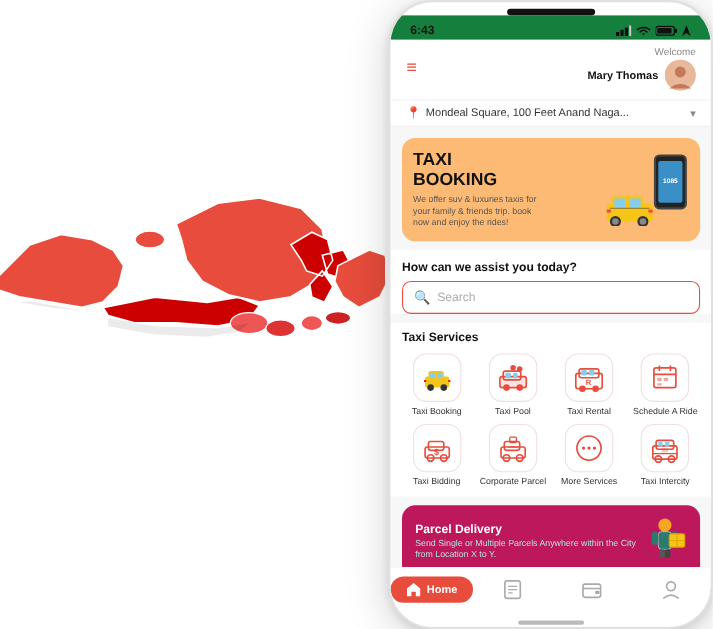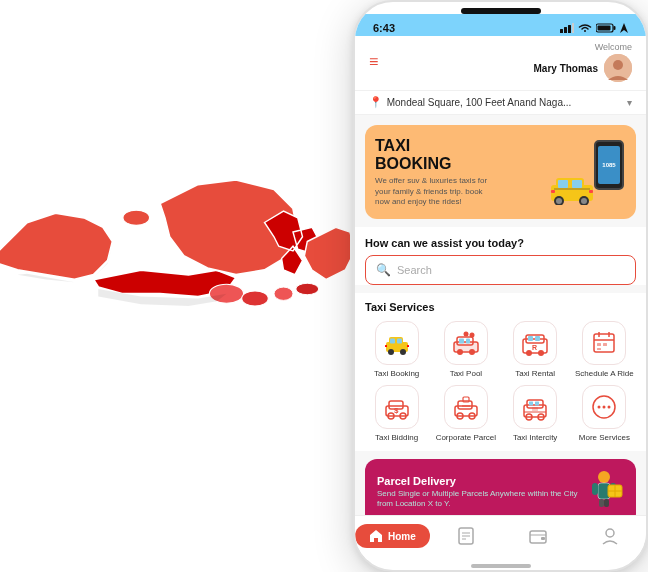--- a/index.html
+++ b/index.html
@@ -31,21 +31,21 @@
       border-radius: 40px;
       box-shadow: 0 8px 40px rgba(0,0,0,0.18), 0 2px 8px rgba(0,0,0,0.10);
       border: 2px solid #e0e0e0;
       overflow: hidden;
       display: flex;
       flex-direction: column;
     }
 
     
     .status-bar {
-      background: #7dd3fc;
+      background: #15803d;
       display: flex;
       justify-content: space-between;
       align-items: center;
       padding: 8px 18px 2px 18px;
       font-size: 10px;
       font-weight: 600;
       flex-shrink: 0;
     }
     .status-bar .time { font-size: 11px; font-weight: 700; color: #111; }
     .status-icons { display: flex; gap: 4px; align-items: center; }
@@ -442,45 +442,45 @@
                 <line x1="10" y1="13" x2="18" y2="13" stroke="#e74c3c" stroke-width="1"></line>
                 <rect x="11" y="4" width="6" height="5" rx="1" fill="none" stroke="#e74c3c" stroke-width="1.2"></rect>
               </svg>
           </div>
           <span class="service-label">Corporate Parcel</span>
         </div>
 
         <div class="service-item">
           <div class="service-icon-wrap">
             <svg width="28" height="28" viewBox="0 0 28 28">
+                <circle cx="14" cy="14" r="11" fill="none" stroke="#e74c3c" stroke-width="1.5"></circle>
+                <circle cx="9" cy="14" r="1.5" fill="#e74c3c"></circle>
+                <circle cx="14" cy="14" r="1.5" fill="#e74c3c"></circle>
+                <circle cx="19" cy="14" r="1.5" fill="#e74c3c"></circle>
+              </svg>
+          </div>
+          <span class="service-label">More Services</span>
+        </div>
+
+        <div class="service-item">
+          <div class="service-icon-wrap">
+            <svg width="28" height="28" viewBox="0 0 28 28">
                 <rect x="3" y="12" width="22" height="12" rx="2" fill="none" stroke="#e74c3c" stroke-width="1.5"></rect>
                 <rect x="6" y="7" width="16" height="8" rx="2" fill="none" stroke="#e74c3c" stroke-width="1.5"></rect>
                 <circle cx="8" cy="24" r="3" fill="none" stroke="#e74c3c" stroke-width="1.5"></circle>
                 <circle cx="20" cy="24" r="3" fill="none" stroke="#e74c3c" stroke-width="1.5"></circle>
                 <path d="M3,19 L25,19" stroke="#e74c3c" stroke-width="1"></path>
                 <rect x="8" y="8.5" width="4" height="4" rx="0.5" fill="#87ceeb"></rect>
                 <rect x="14" y="8.5" width="4" height="4" rx="0.5" fill="#87ceeb"></rect>
                 <rect x="11" y="14" width="6" height="4" rx="0.5" fill="#e74c3c" opacity="0.3"></rect>
               </svg>
           </div>
           <span class="service-label">Taxi Intercity</span>
         </div>
 
-        <div class="service-item">
-          <div class="service-icon-wrap">
-            <svg width="28" height="28" viewBox="0 0 28 28">
-                <circle cx="14" cy="14" r="11" fill="none" stroke="#e74c3c" stroke-width="1.5"></circle>
-                <circle cx="9" cy="14" r="1.5" fill="#e74c3c"></circle>
-                <circle cx="14" cy="14" r="1.5" fill="#e74c3c"></circle>
-                <circle cx="19" cy="14" r="1.5" fill="#e74c3c"></circle>
-              </svg>
-          </div>
-          <span class="service-label">More Services</span>
-        </div>
-
       </div>
     </div>
 
     <div class="parcel-banner">
       <div class="parcel-text">
         <div class="parcel-title">Parcel Delivery</div>
         <div class="parcel-subtitle">Send Single or Multiple Parcels Anywhere within the City from Location X to Y.</div>
       </div>
       <div class="parcel-icon">
         <svg width="40" height="40" viewBox="0 0 40 40">

